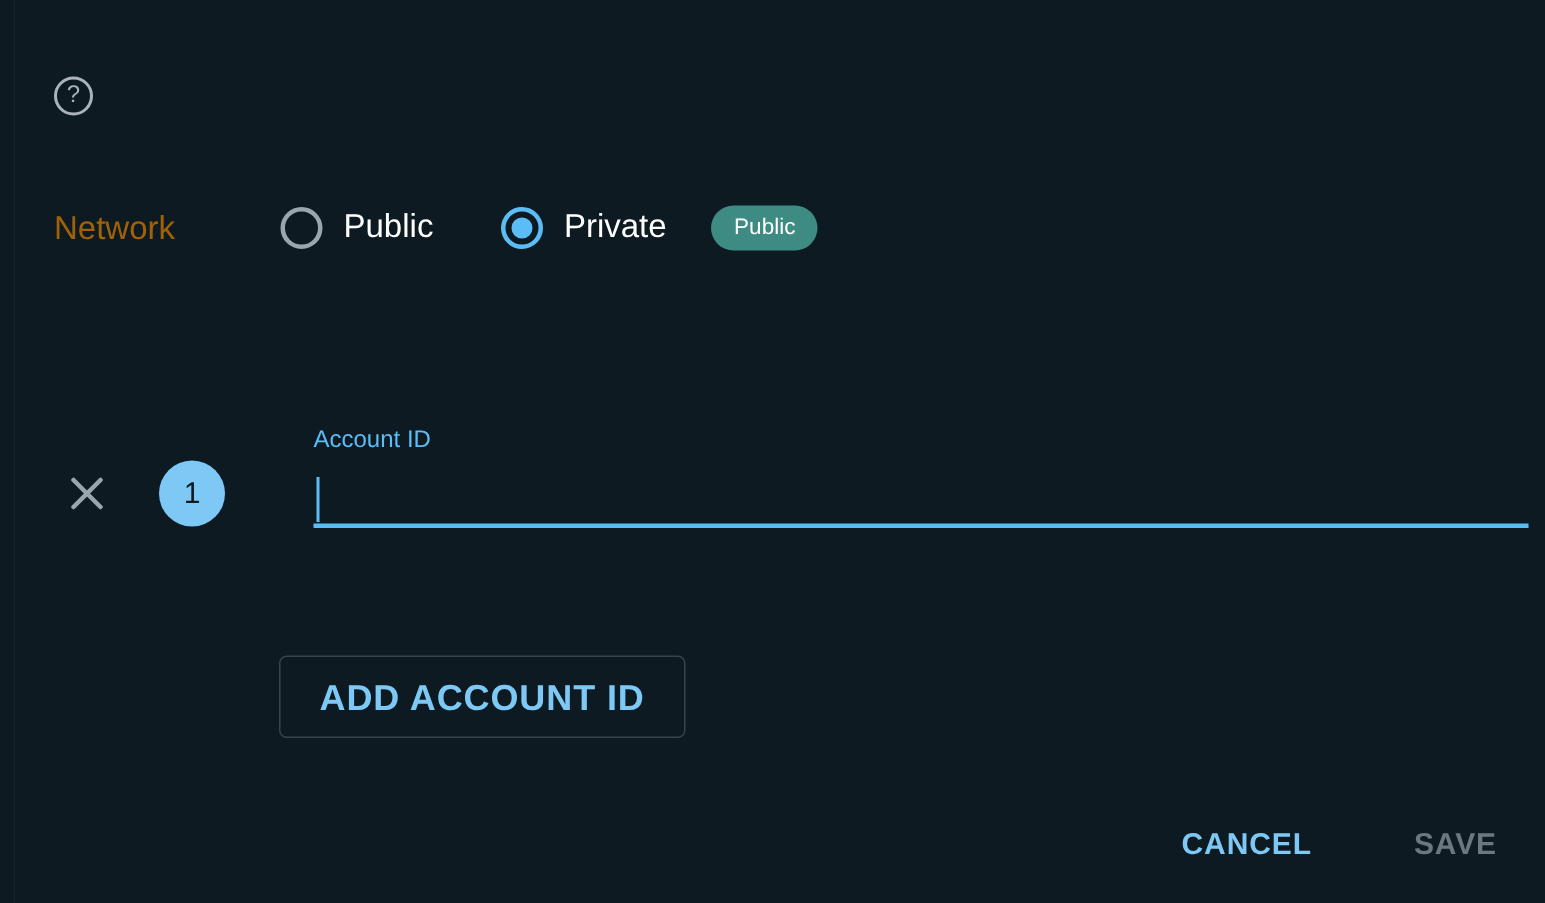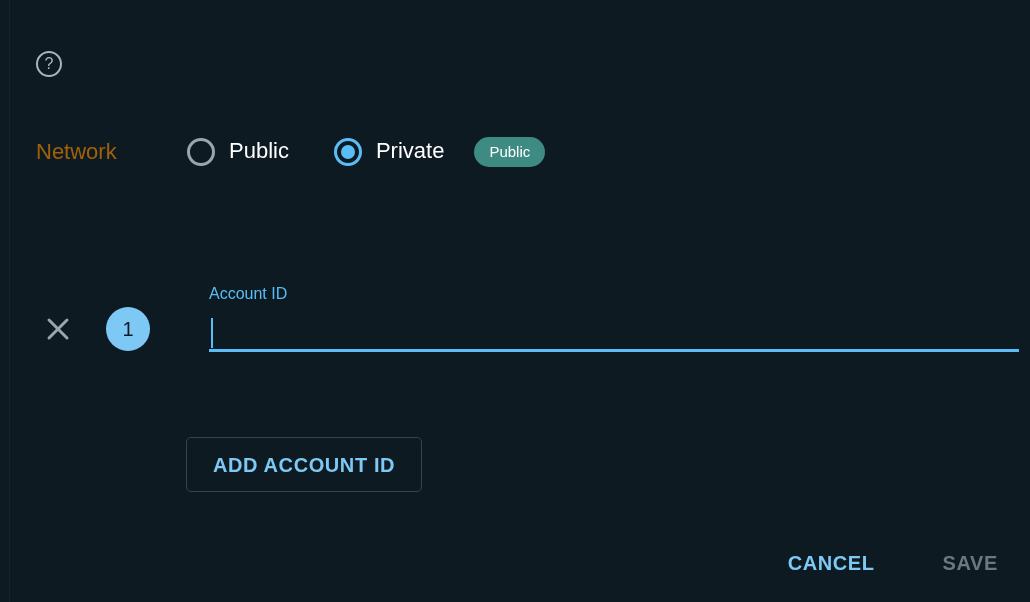--- a/index.html
+++ b/index.html
@@ -206,21 +206,21 @@
     position: absolute;
     left: 186px;
     top: 437px;
     padding: 0 26px;
     height: 55px;
     line-height: 55px;
     background: transparent;
     border: 1px solid #38444d;
     border-radius: 5px;
     color: #7ec8f5;
-    font-size: 20px;
+    font-size: 24px;
     font-weight: bold;
     letter-spacing: 0.6px;
     font-family: "Liberation Sans", sans-serif;
     cursor: pointer;
   }
 
   
   .footer {
     position: absolute;
     right: 30px;

